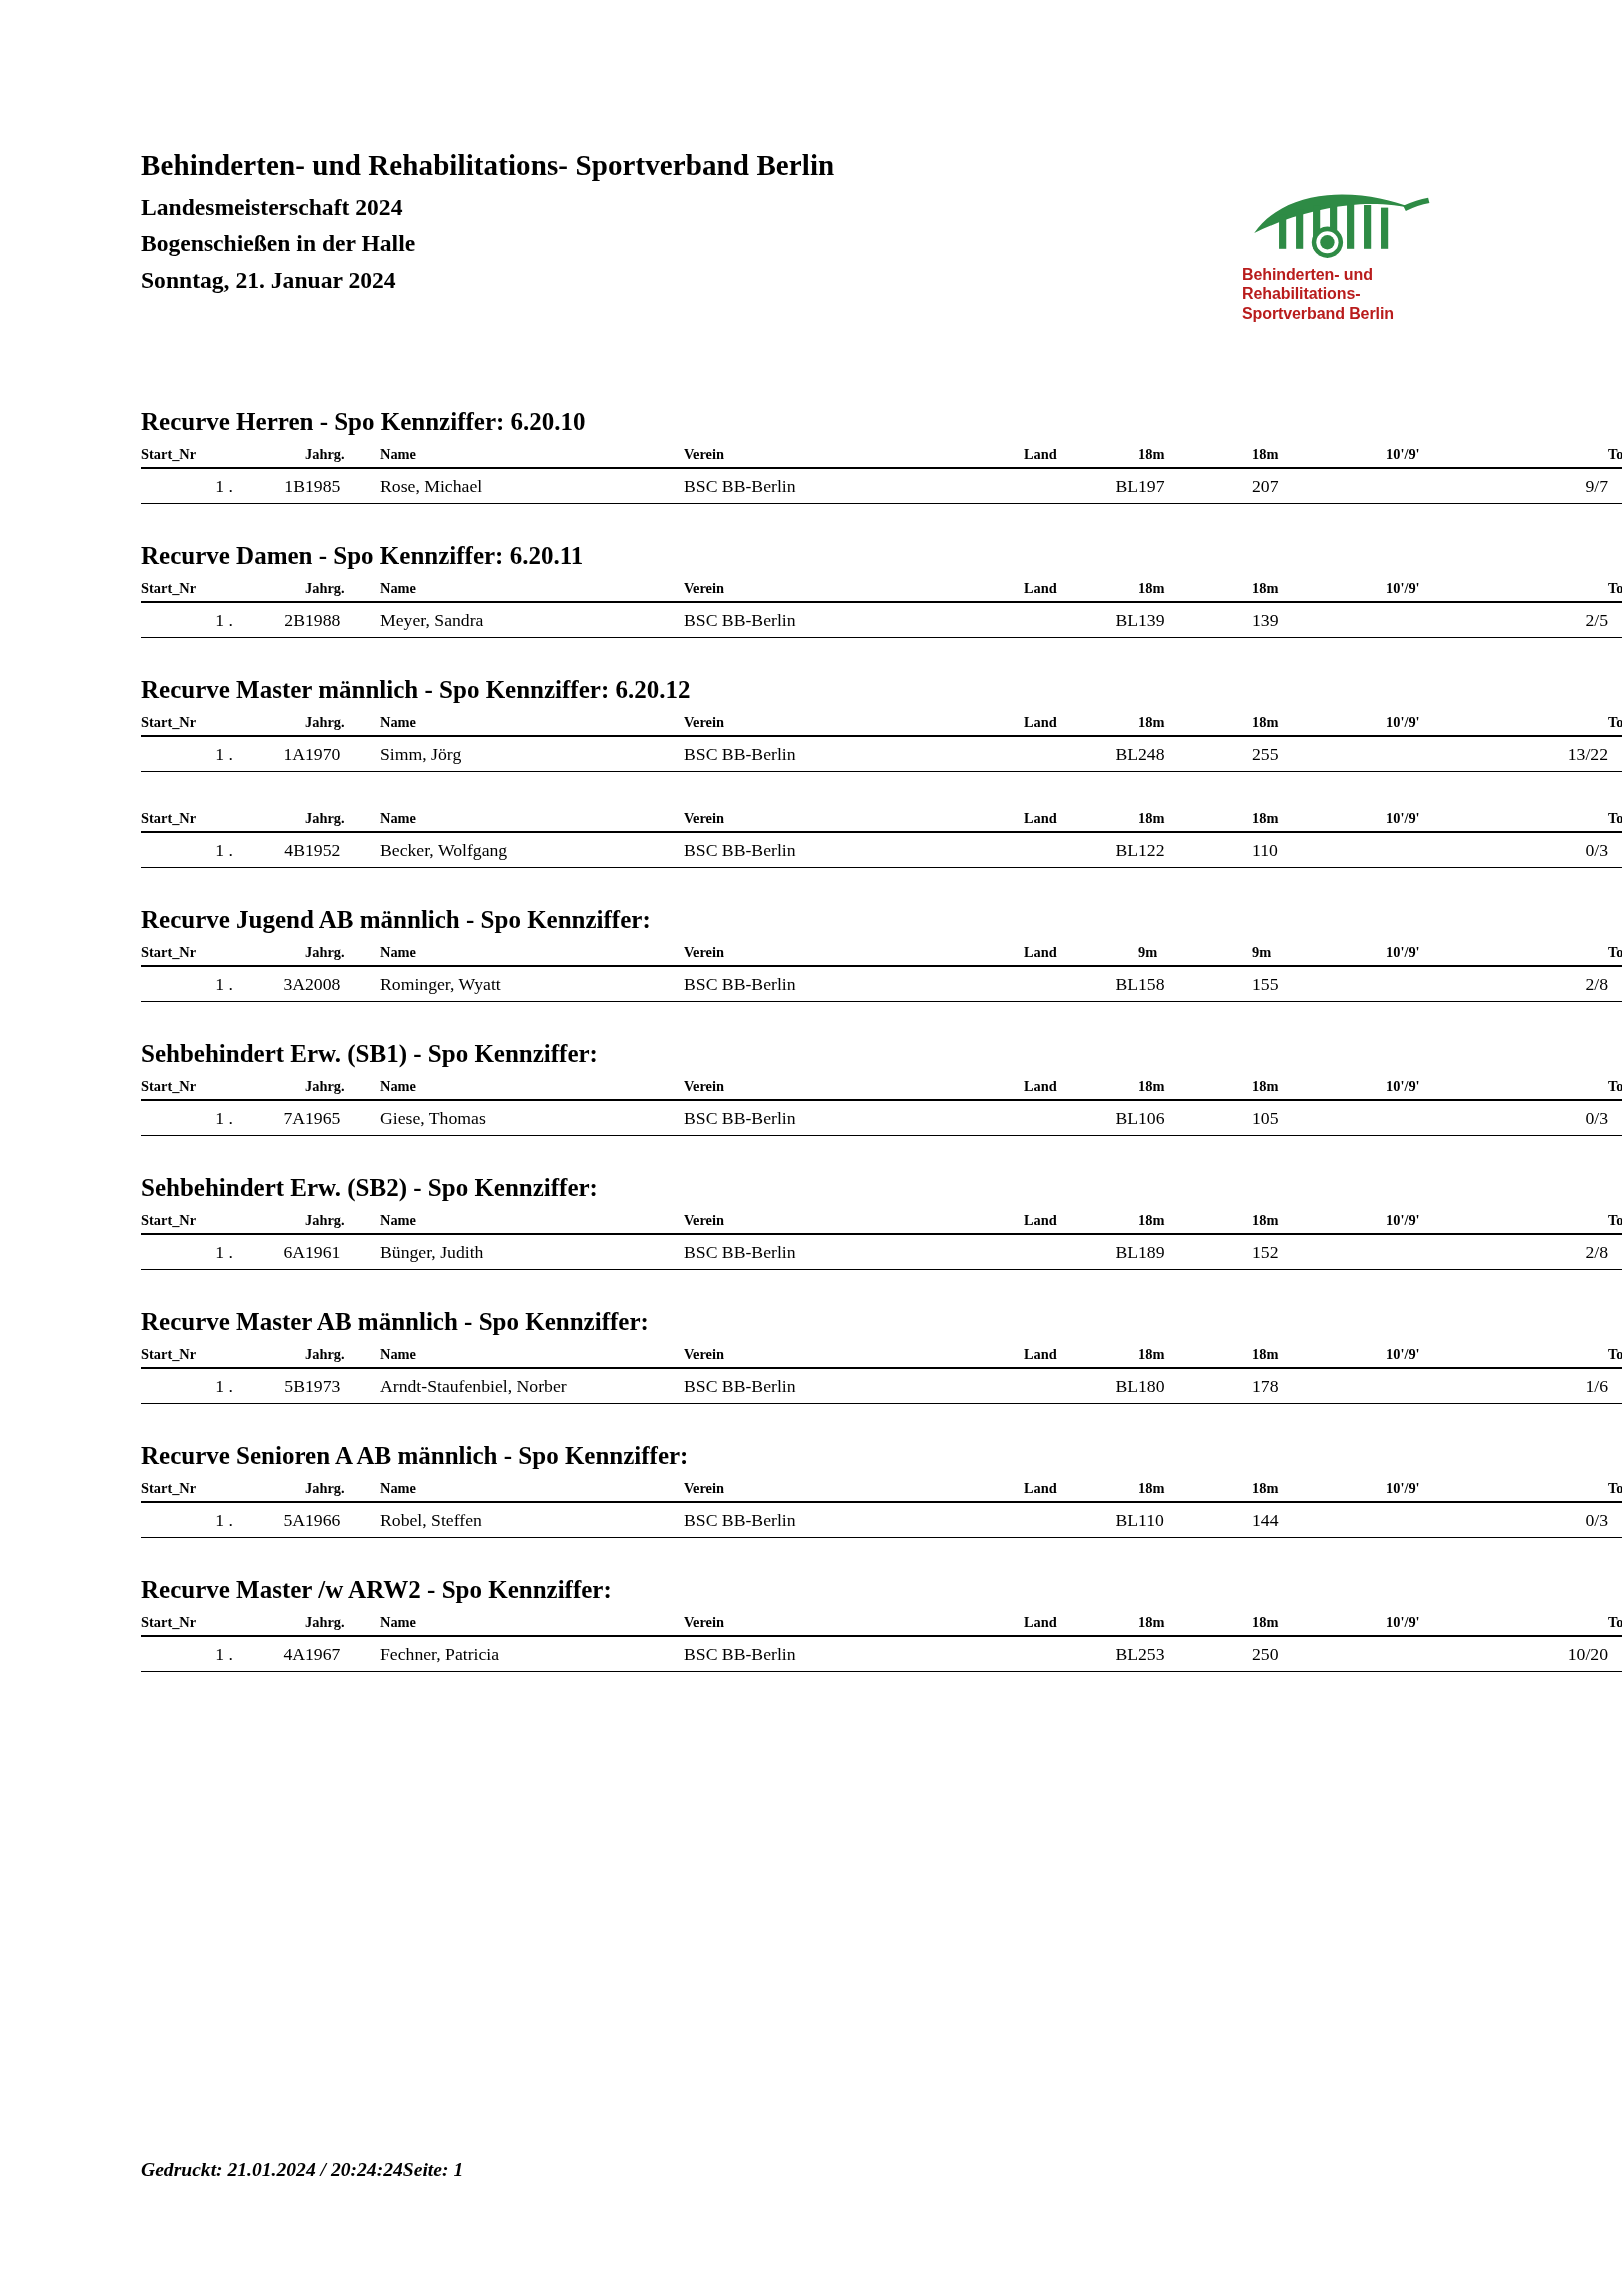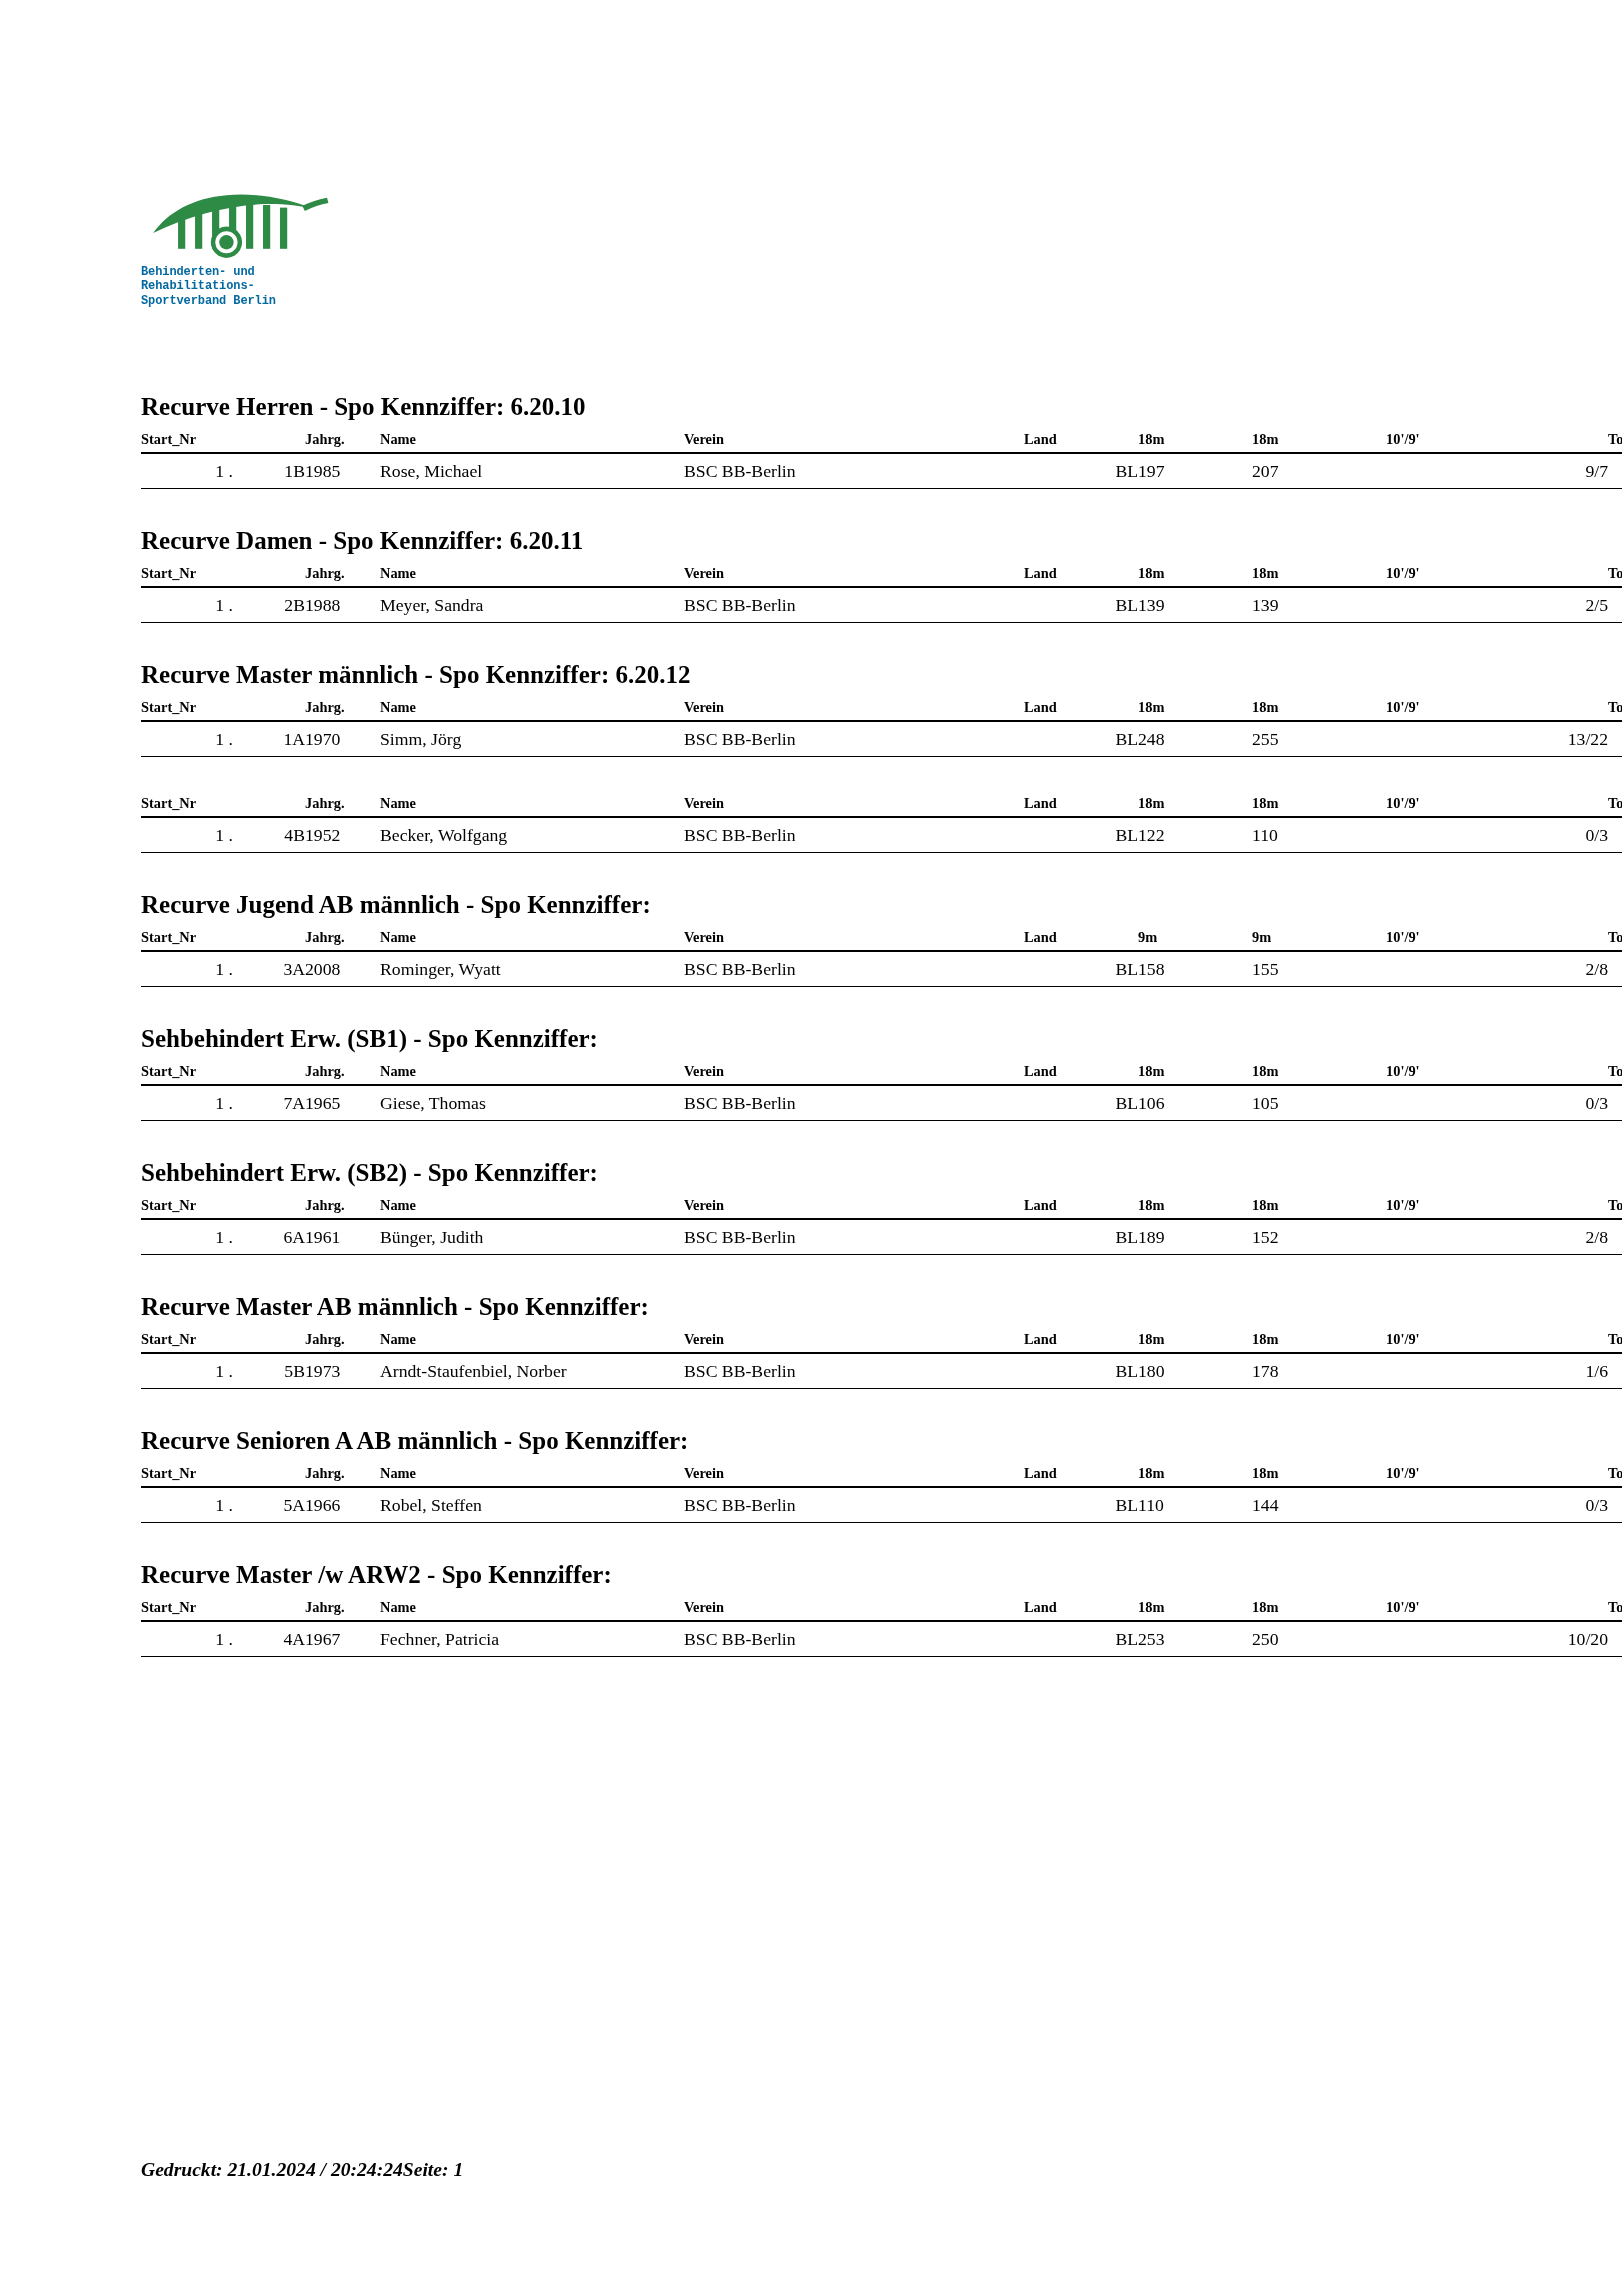--- a/index.html
+++ b/index.html
@@ -45,24 +45,24 @@
     width: 216px;
     margin-right: 23px;
     margin-top: 36px;
     text-align: left;
   }
   .logo-mark {
     display: block;
     margin: 0 0 6.5px 6.5px;
   }
   .logo-text {
-    font-family: Liberation Mono, monospace;
-    font-size: 12px;
+    font-family: Liberation Sans, sans-serif;
+    font-size: 16px;
     font-weight: bold;
-    color: #0369a1;
+    color: #b91c1c;
     line-height: 1.22;
     letter-spacing: -0.1px;
   }
 
   
   .blocks {
     margin-top: 85px;
   }
   .block {
     margin-bottom: 38px;
@@ -132,20 +132,26 @@
     font-weight: bold;
     font-style: italic;
   }
 </style>
 </head>
 <body>
 
 <div class="page">
 
   <div class="header">
+    <div class="header-text">
+      <h1 class="doc-title">Behinderten- und Rehabilitations- Sportverband Berlin</h1>
+      <div class="doc-sub">Landesmeisterschaft 2024</div>
+      <div class="doc-sub">Bogenschießen in der Halle</div>
+      <div class="doc-sub">Sonntag, 21. Januar 2024</div>
+    </div>
 
     <div class="logo-wrap">
       <svg class="logo-mark" width="183" height="72" viewBox="0 0 280 110">
         <g fill="#2e8b45">
           <path d="M8,72 C30,40 70,18 120,14 C170,10 215,20 250,34 C232,30 200,26 170,28 C120,31 60,46 8,72 Z"></path>
           <rect x="46" y="44" width="11" height="52"></rect>
           <rect x="72" y="36" width="11" height="60"></rect>
           <rect x="98" y="30" width="11" height="66"></rect>
           <rect x="124" y="27" width="11" height="69"></rect>
           <rect x="150" y="27" width="11" height="69"></rect>

